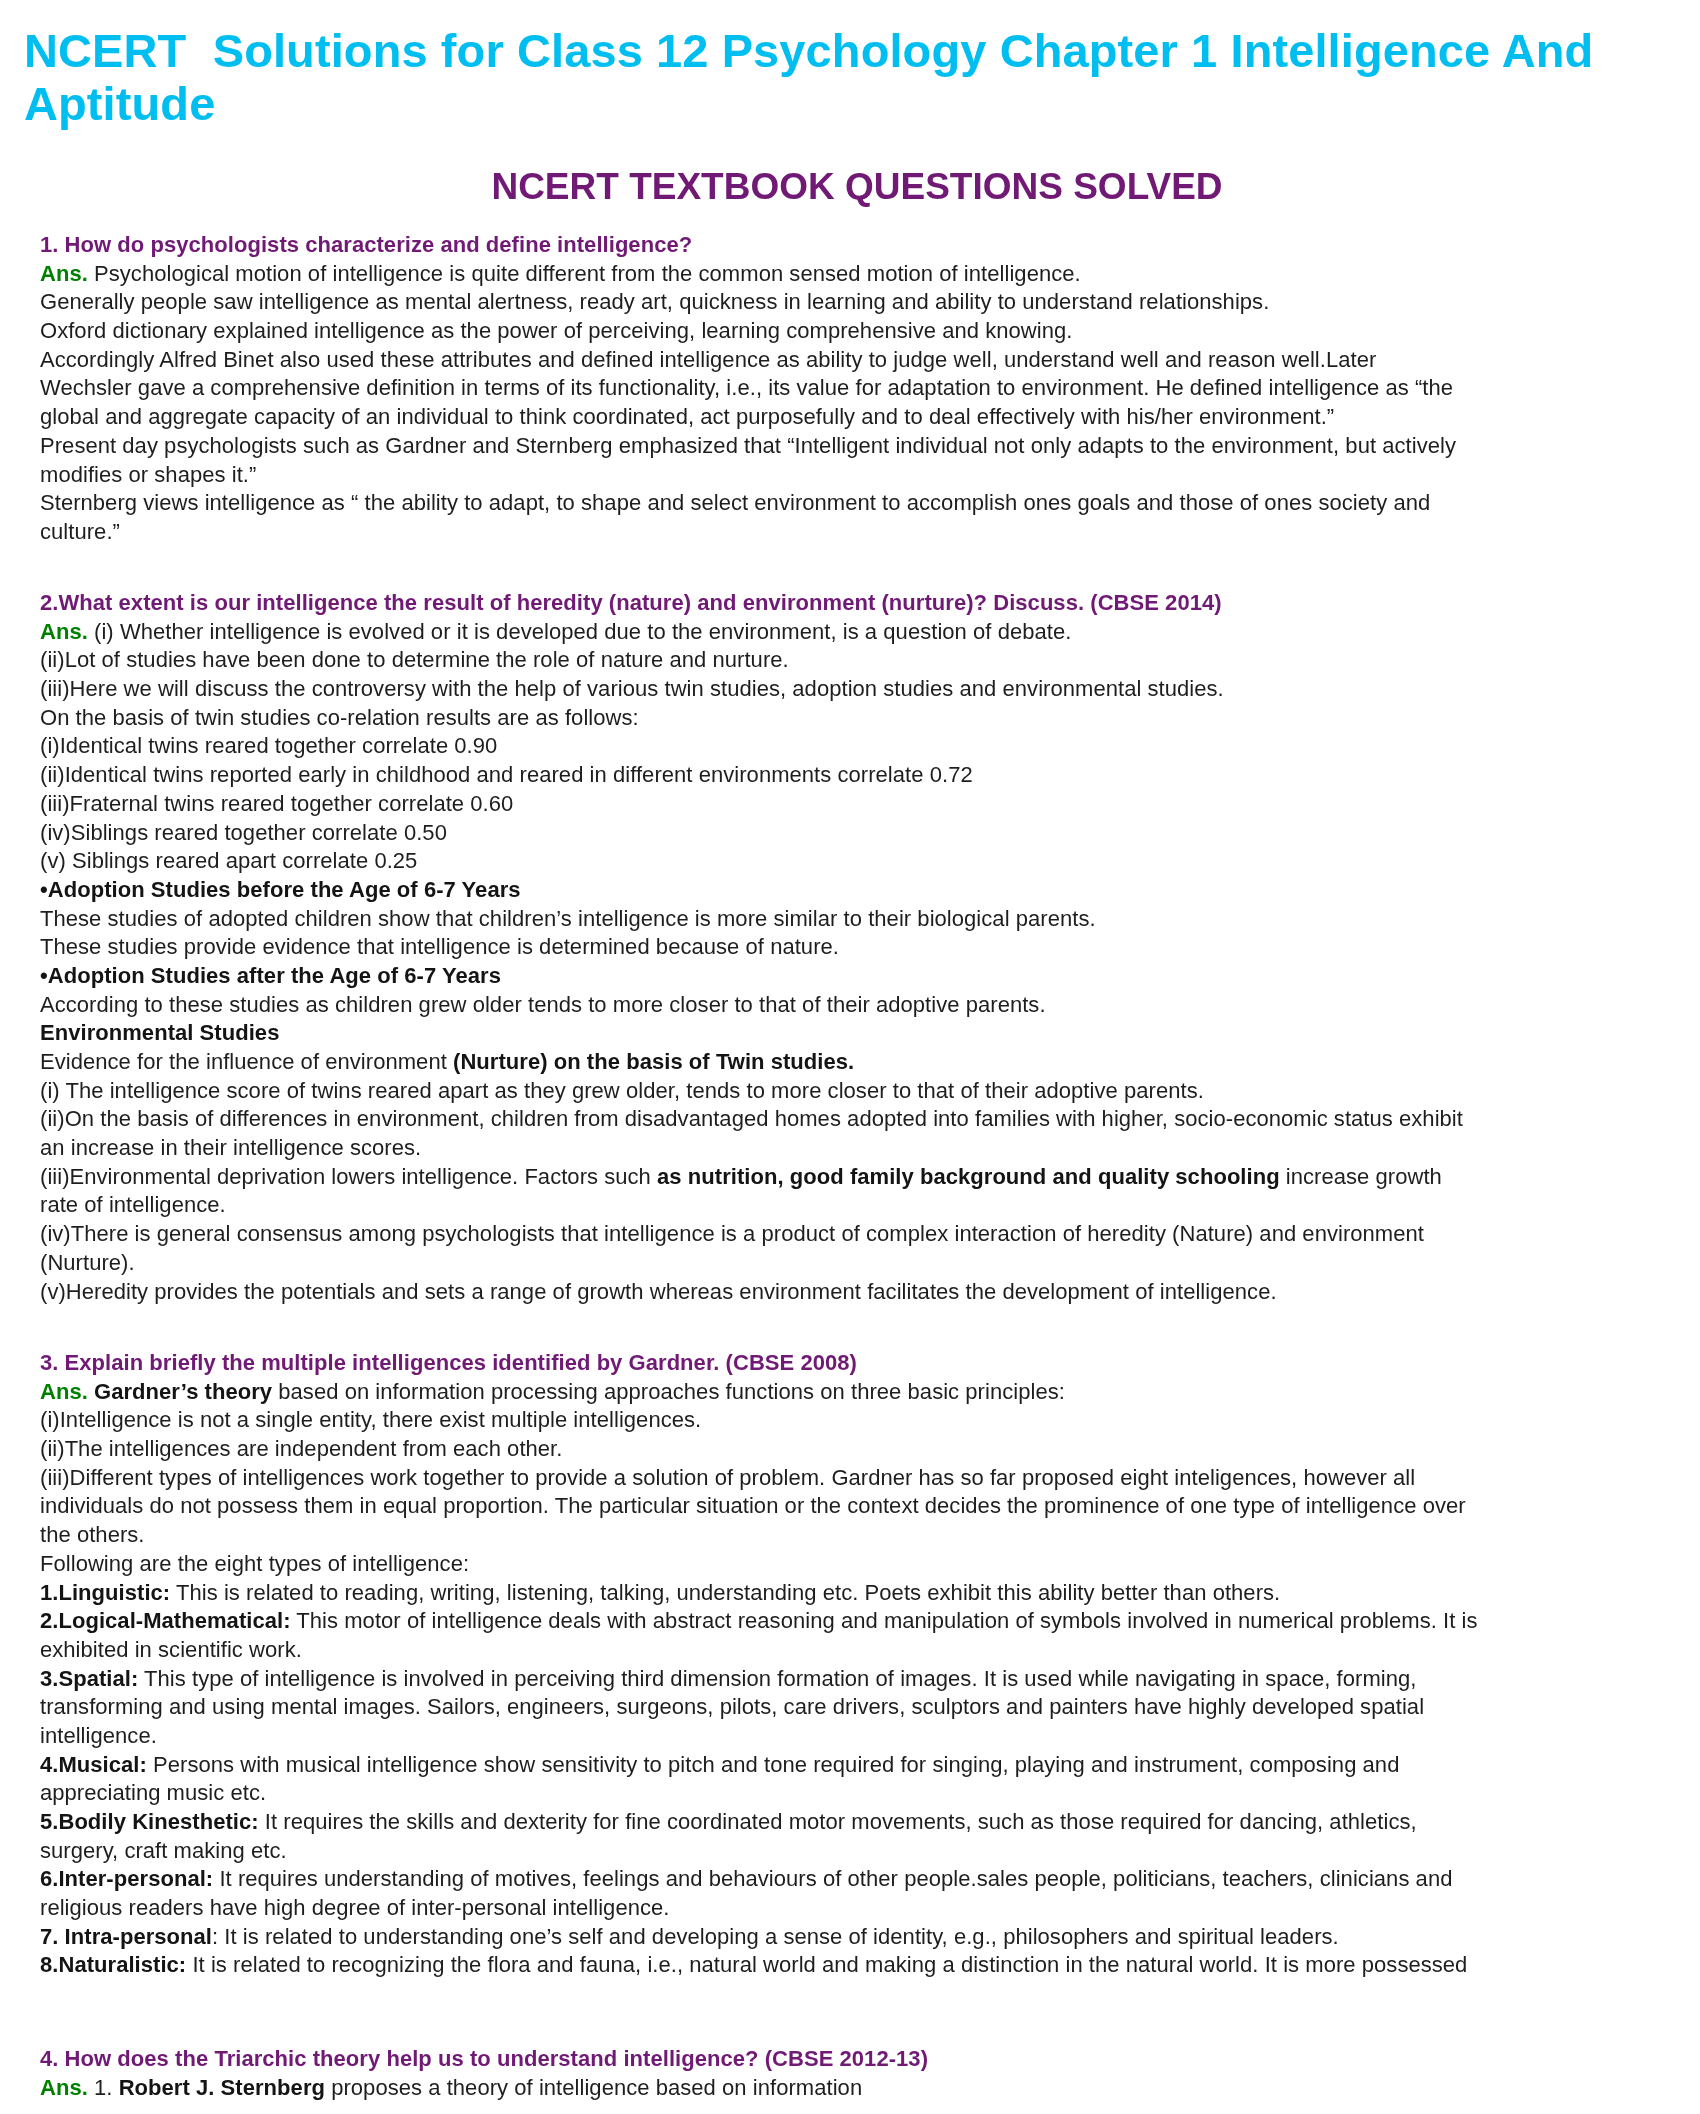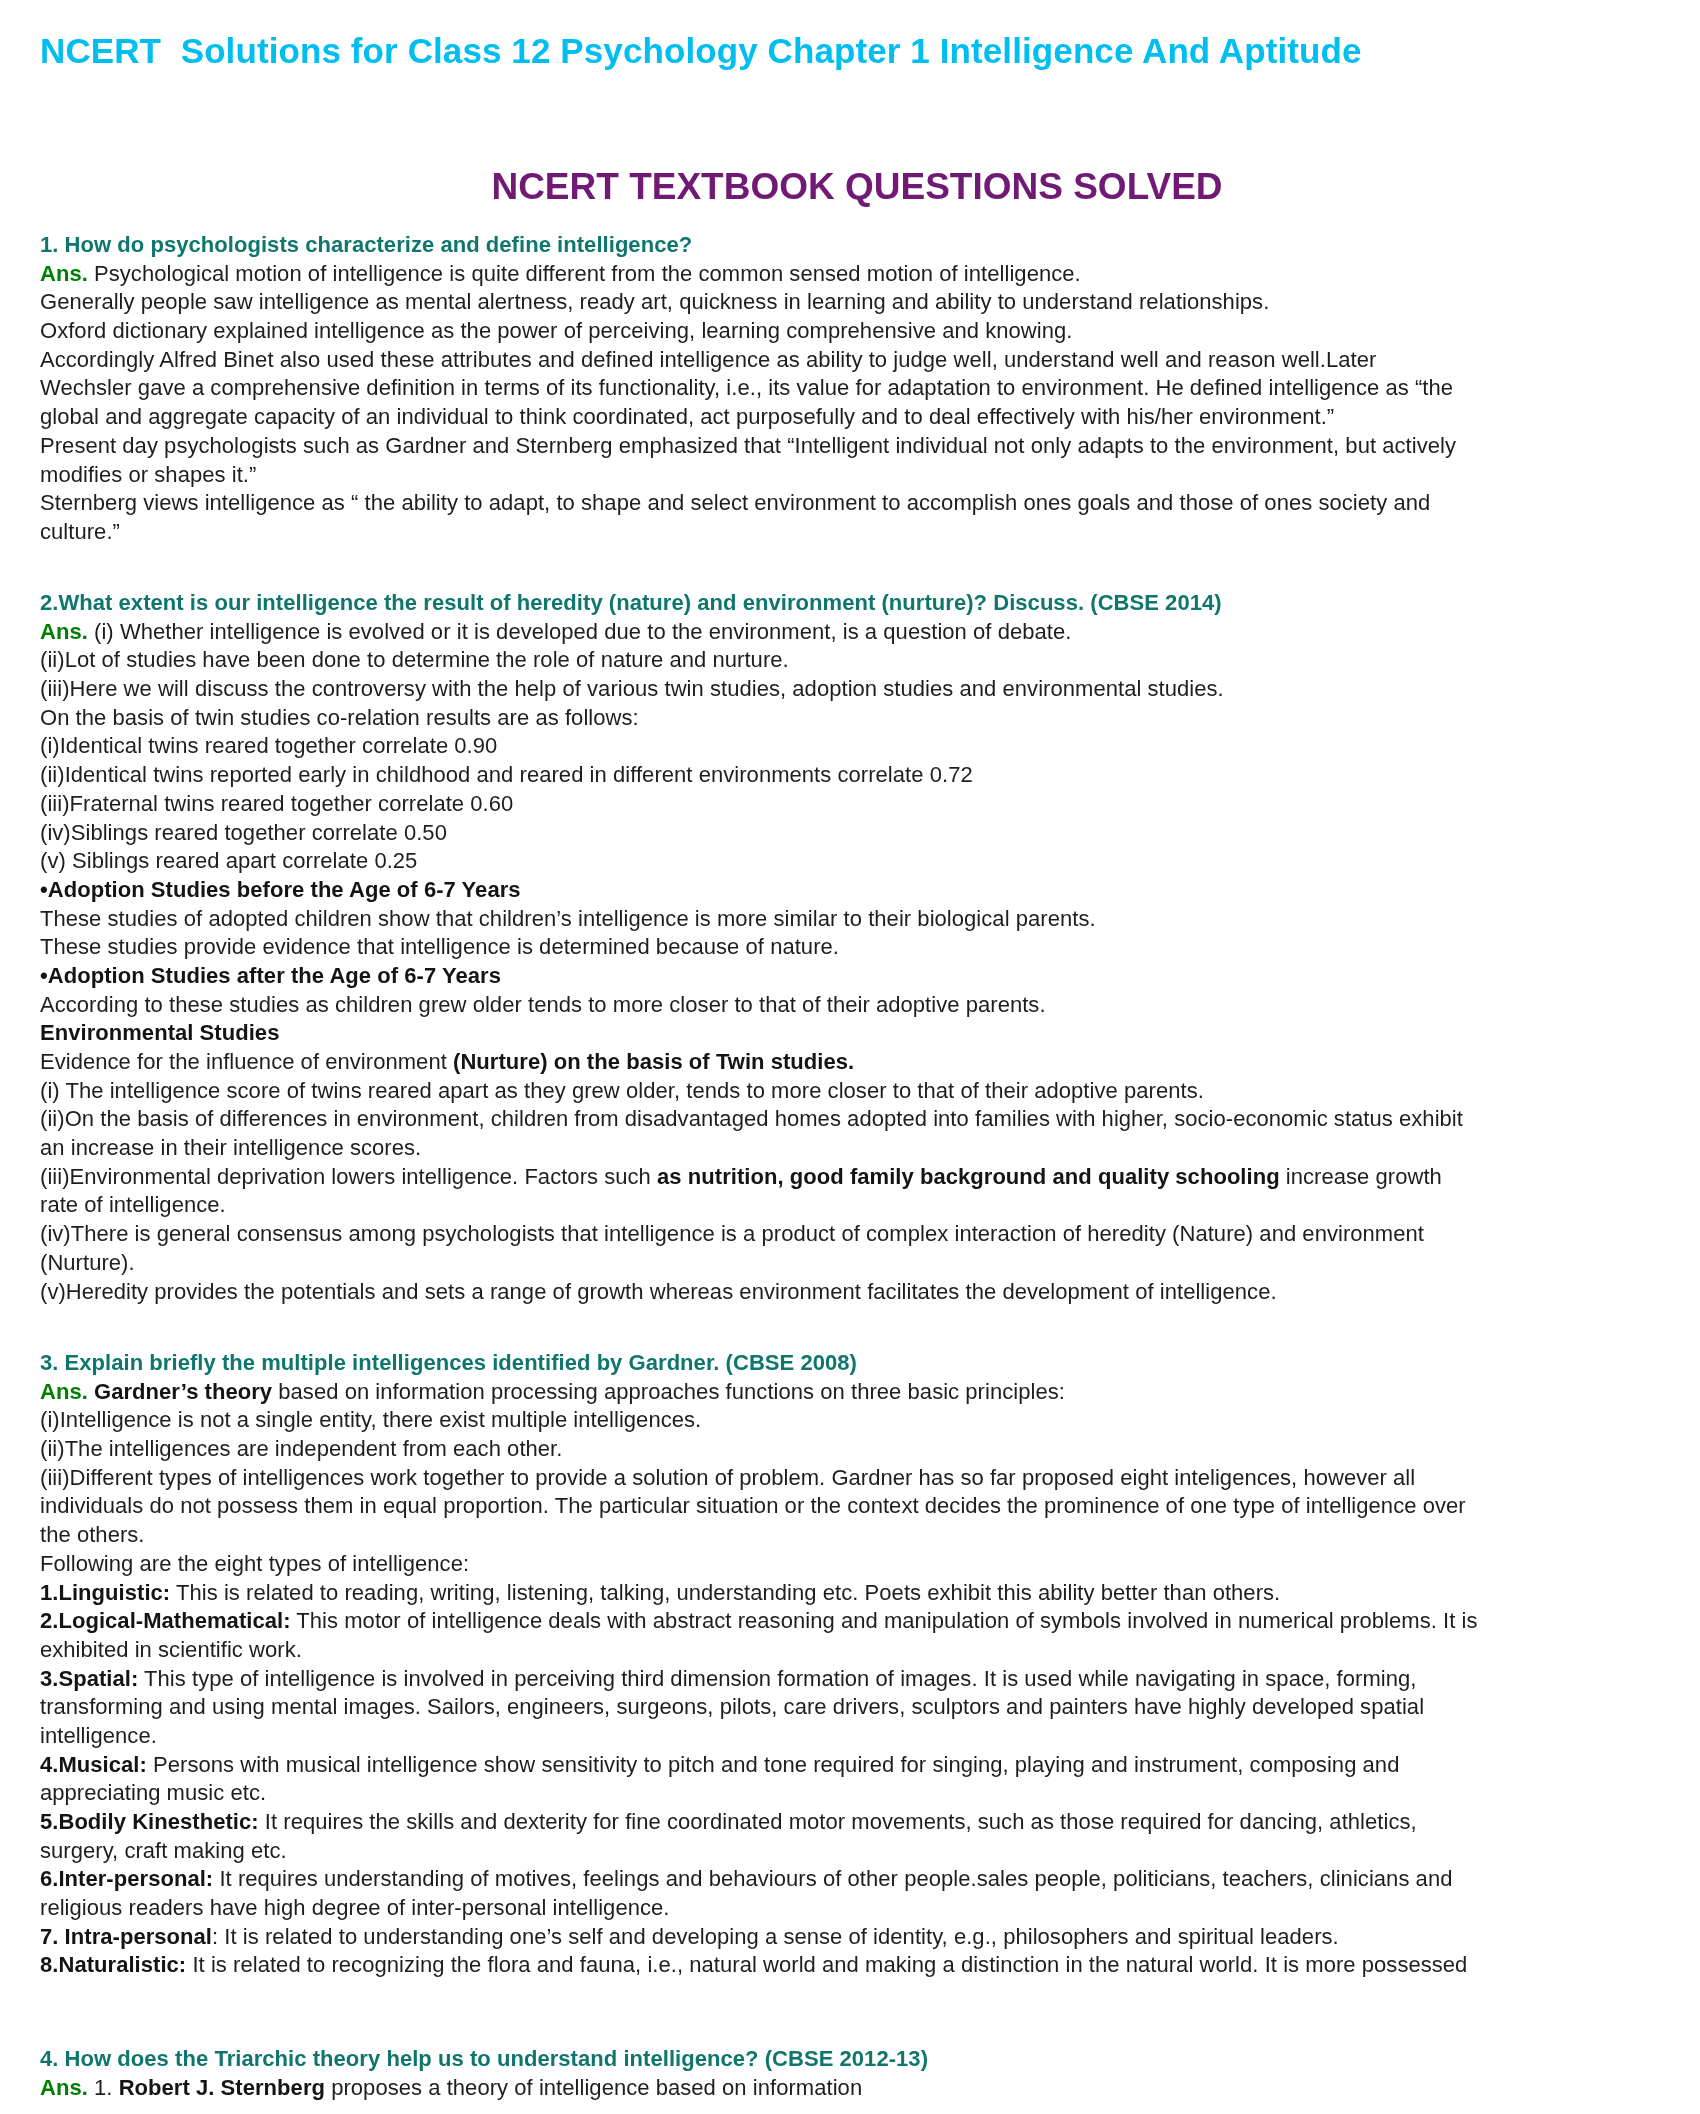--- a/index.html
+++ b/index.html
@@ -1,34 +1,34 @@
 <!DOCTYPE html>
 <html><head>
 <meta charset="utf-8">
 <style>
   html, body { margin: 0; padding: 0; background: #ffffff; }
   body {
     width: 1700px; height: 2114px; overflow: hidden; position: relative;
     font-family: "Liberation Sans", sans-serif; color: #1e1e1e;
   }
   .title {
-    position: absolute; left: 40px; top: 24px; width: 1640px;
-    font-size: 35px; font-weight: bold; line-height: 53px; color: #00BEF0;
+    position: absolute; left: 24px; top: 24px; width: 1640px;
+    font-size: 47px; font-weight: bold; line-height: 53px; color: #00BEF0;
     margin: 0; letter-spacing: 0.1px; white-space: pre-wrap;
   }
   .subtitle {
     position: absolute; left: 0; top: 158px; width: 1700px; text-align: center;
     font-size: 37px; font-weight: bold; color: #701a75; margin: 7px; line-height: 44px;
   }
   .section { position: absolute; left: 40px; width: 1640px; }
   .line {
     font-size: 22px; line-height: 28.7px; height: 28.7px; white-space: nowrap;
     letter-spacing: 0.05px;
   }
-  .q { color: #0f766e; font-weight: bold; }
+  .q { color: #701a75; font-weight: bold; }
   .ans { color: #008000; font-weight: bold; text-align: right; }
   .b { font-weight: bold; color: #141414; }
 </style>
 </head>
 <body>
 
 <h1 class="title">NCERT  Solutions for Class 12 Psychology Chapter 1 Intelligence And Aptitude</h1>
 <h2 class="subtitle">NCERT TEXTBOOK QUESTIONS SOLVED</h2>
 
 <div class="section" style="top:231px;">

